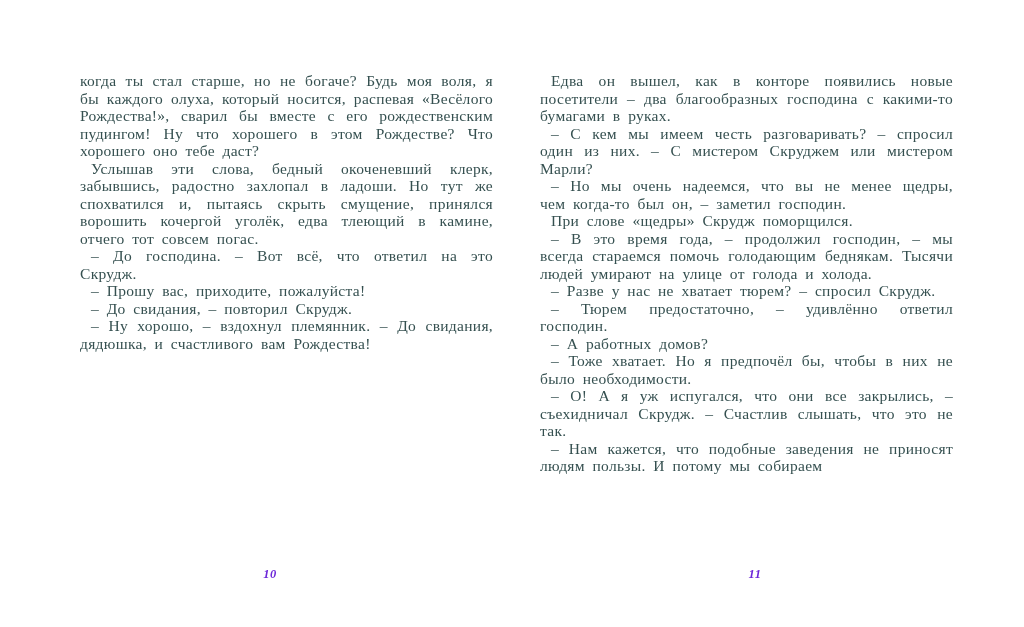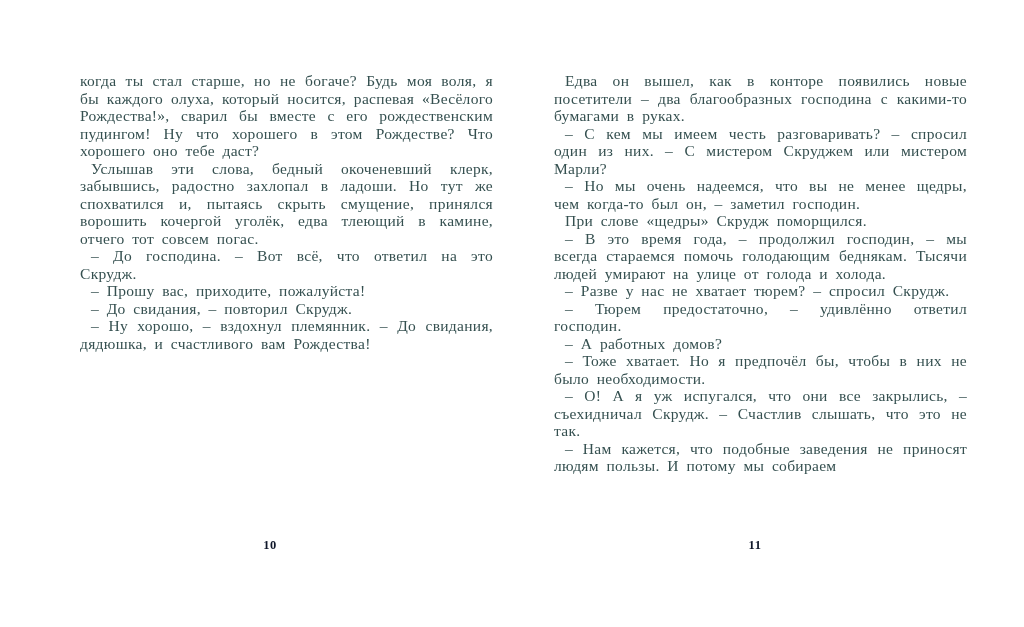--- a/index.html
+++ b/index.html
@@ -21,38 +21,39 @@
     top: 72px;
     width: 413px;
     color: #355050;
     font-size: 15.5px;
     line-height: 17.5px;
     text-align: justify;
     letter-spacing: 0.3px;
     word-spacing: 3.5px;
   }
   #left-column  { left: 80px; }
-  #right-column { left: 554px; }
+  #right-column { left: 540px; }
   .text-column p {
     margin: 0;
     padding: 0;
     text-indent: 11px;
   }
   .text-column p.continuation {
     text-indent: 0;
   }
   .page-number {
     position: absolute;
-    top: 538px;
+    top: 567px;
     width: 80px;
     text-align: center;
-    color: #0f172a;
+    color: #6d28d9;
     font-size: 12.5px;
     font-weight: 600;
     letter-spacing: 0.5px;
+    font-style: italic;
   }
   #left-page-number  { left: 230px; }
   #right-page-number { left: 715px; }
 </style>
 </head>
 <body>
 
 <div id="book-spread">
 
   <div id="left-column" class="text-column">

